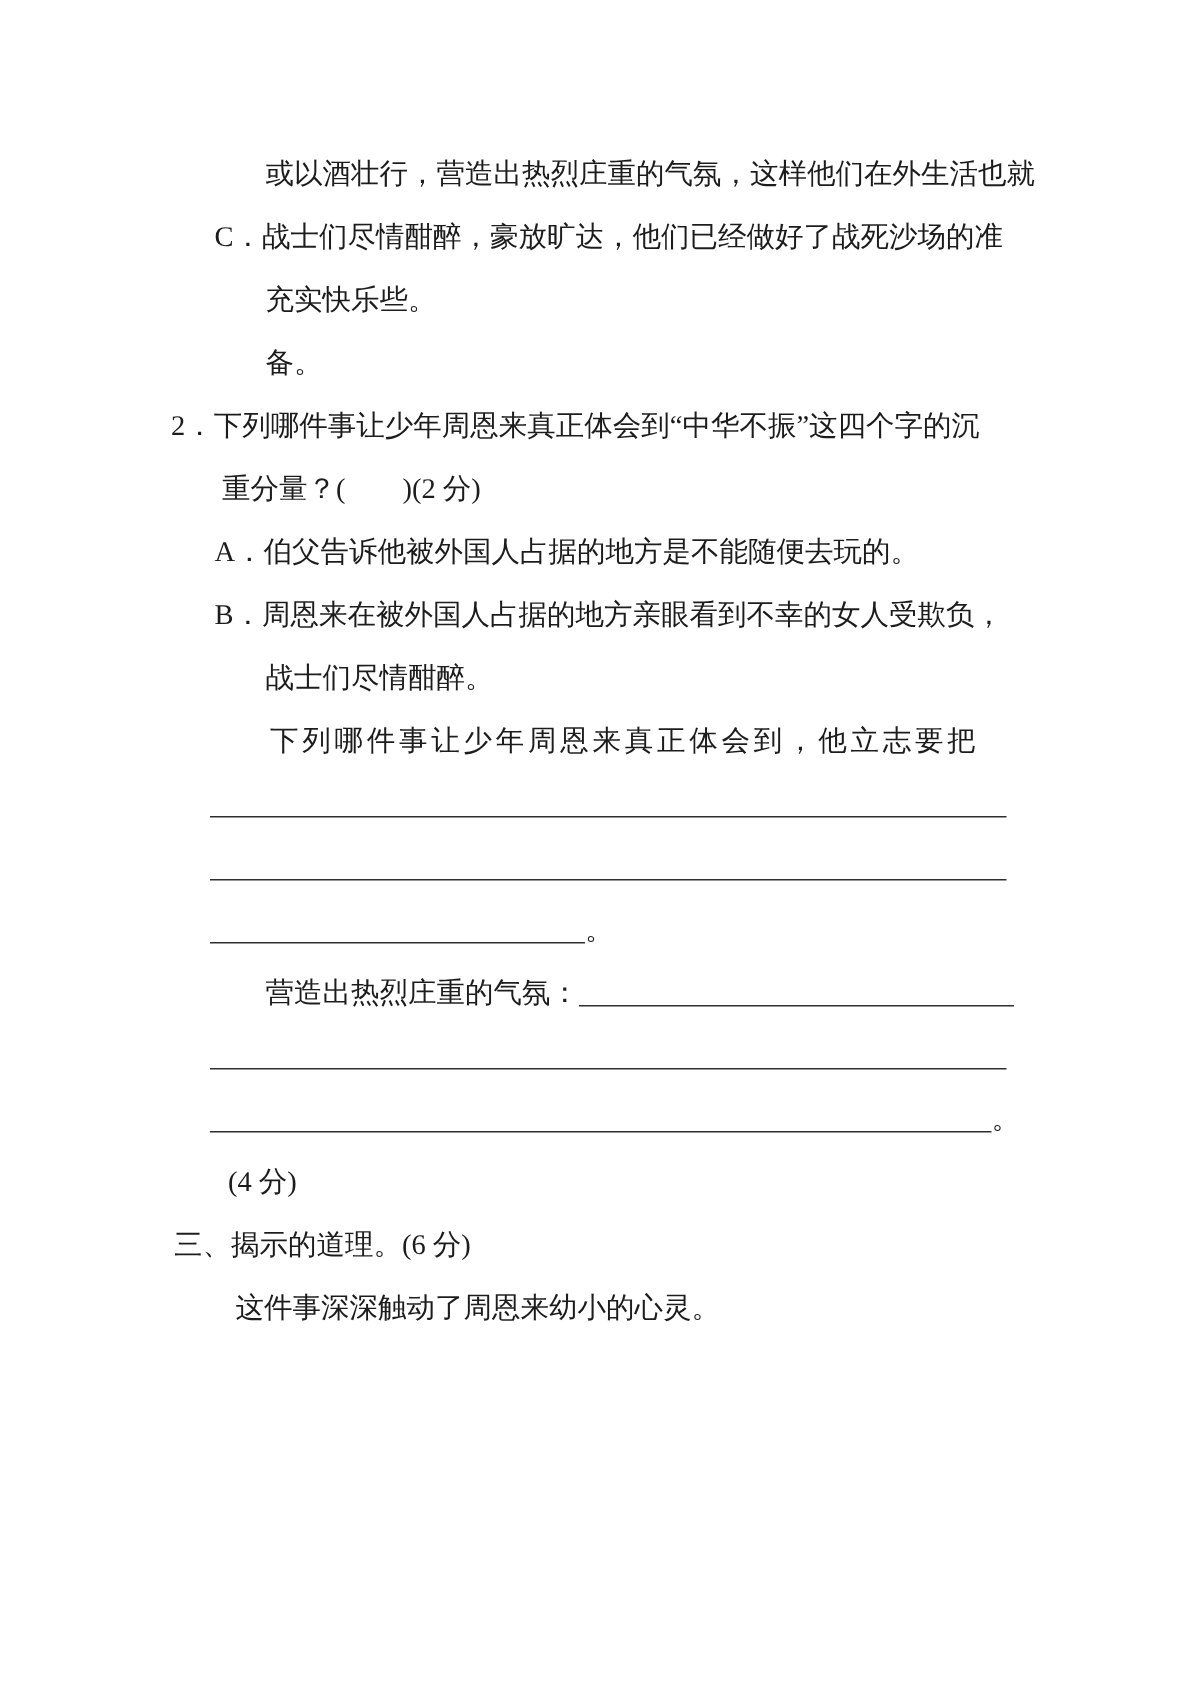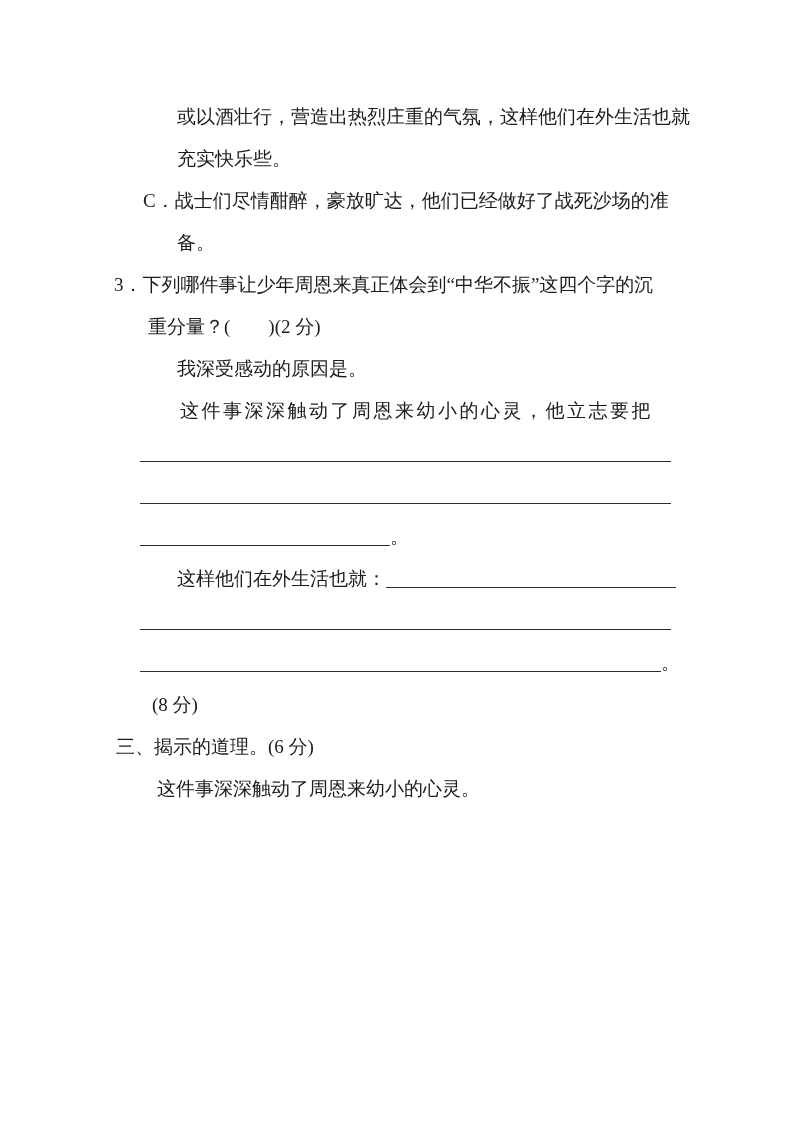--- a/index.html
+++ b/index.html
@@ -44,49 +44,51 @@
   }
   
 </style>
 </head>
 <body>
 
 <div class="doc">
 
   <div class="row" style="padding-left:63px"><span class="t">或以酒壮行，营造出热烈庄重的气氛，这样他们在外生活也就</span></div>
 
+  <div class="row" style="padding-left:29px"><span class="t">C．战士们尽情酣醉，豪放旷达，他们已经做好了战死沙场的准</span></div>
+
   <div class="row" style="padding-left:63px"><span class="t">充实快乐些。</span></div>
-
-  <div class="row" style="padding-left:29px"><span class="t">C．战士们尽情酣醉，豪放旷达，他们已经做好了战死沙场的准</span></div>
 
   <div class="row" style="padding-left:63px"><span class="t">备。</span></div>
 
-  <div class="row" style="padding-left:0"><span class="t">3．下列哪件事让少年周恩来真正体会到“中华不振”这四个字的沉</span></div>
+  <div class="row" style="padding-left:0"><span class="t">2．下列哪件事让少年周恩来真正体会到“中华不振”这四个字的沉</span></div>
 
   <div class="row" style="padding-left:34px"><span class="t">重分量？(　　)(2 分)</span></div>
 
+  <div class="row" style="padding-left:29px"><span class="t">A．伯父告诉他被外国人占据的地方是不能随便去玩的。</span></div>
 
+  <div class="row" style="padding-left:29px"><span class="t">B．周恩来在被外国人占据的地方亲眼看到不幸的女人受欺负，</span></div>
 
-  <div class="row" style="padding-left:63px"><span class="t">我深受感动的原因是。</span></div>
+  <div class="row" style="padding-left:63px"><span class="t">战士们尽情酣醉。</span></div>
 
-  <div class="row spaced" style="padding-left:66px"><span class="t">这件事深深触动了周恩来幼小的心灵，他立志要把</span></div>
+  <div class="row spaced" style="padding-left:66px"><span class="t">下列哪件事让少年周恩来真正体会到，他立志要把</span></div>
 
 
 
   <div class="row" style="padding-left:26px"><span class="blank" style="width:531px"></span><span class="t"></span></div>
 
   <div class="row" style="padding-left:26px"><span class="blank" style="width:531px"></span><span class="t"></span></div>
 
   <div class="row" style="padding-left:26px"><span class="blank" style="width:250px"></span><span class="t">。</span></div>
 
-  <div class="row" style="padding-left:63px"><span class="t">这样他们在外生活也就：</span><span class="blank" style="width:290px"></span></div>
+  <div class="row" style="padding-left:63px"><span class="t">营造出热烈庄重的气氛：</span><span class="blank" style="width:290px"></span></div>
 
   <div class="row" style="padding-left:26px"><span class="blank" style="width:531px"></span><span class="t"></span></div>
 
   <div class="row" style="padding-left:26px"><span class="blank" style="width:521px"></span><span class="t">。</span></div>
 
-  <div class="row" style="padding-left:38px"><span class="t">(8 分)</span></div>
+  <div class="row" style="padding-left:38px"><span class="t">(4 分)</span></div>
 
   <div class="row" style="padding-left:2px"><span class="t">三、揭示的道理。(6 分)</span></div>
 
   <div class="row" style="padding-left:43px"><span class="t">这件事深深触动了周恩来幼小的心灵。</span></div>
 
 </div>
 
 </body></html>

